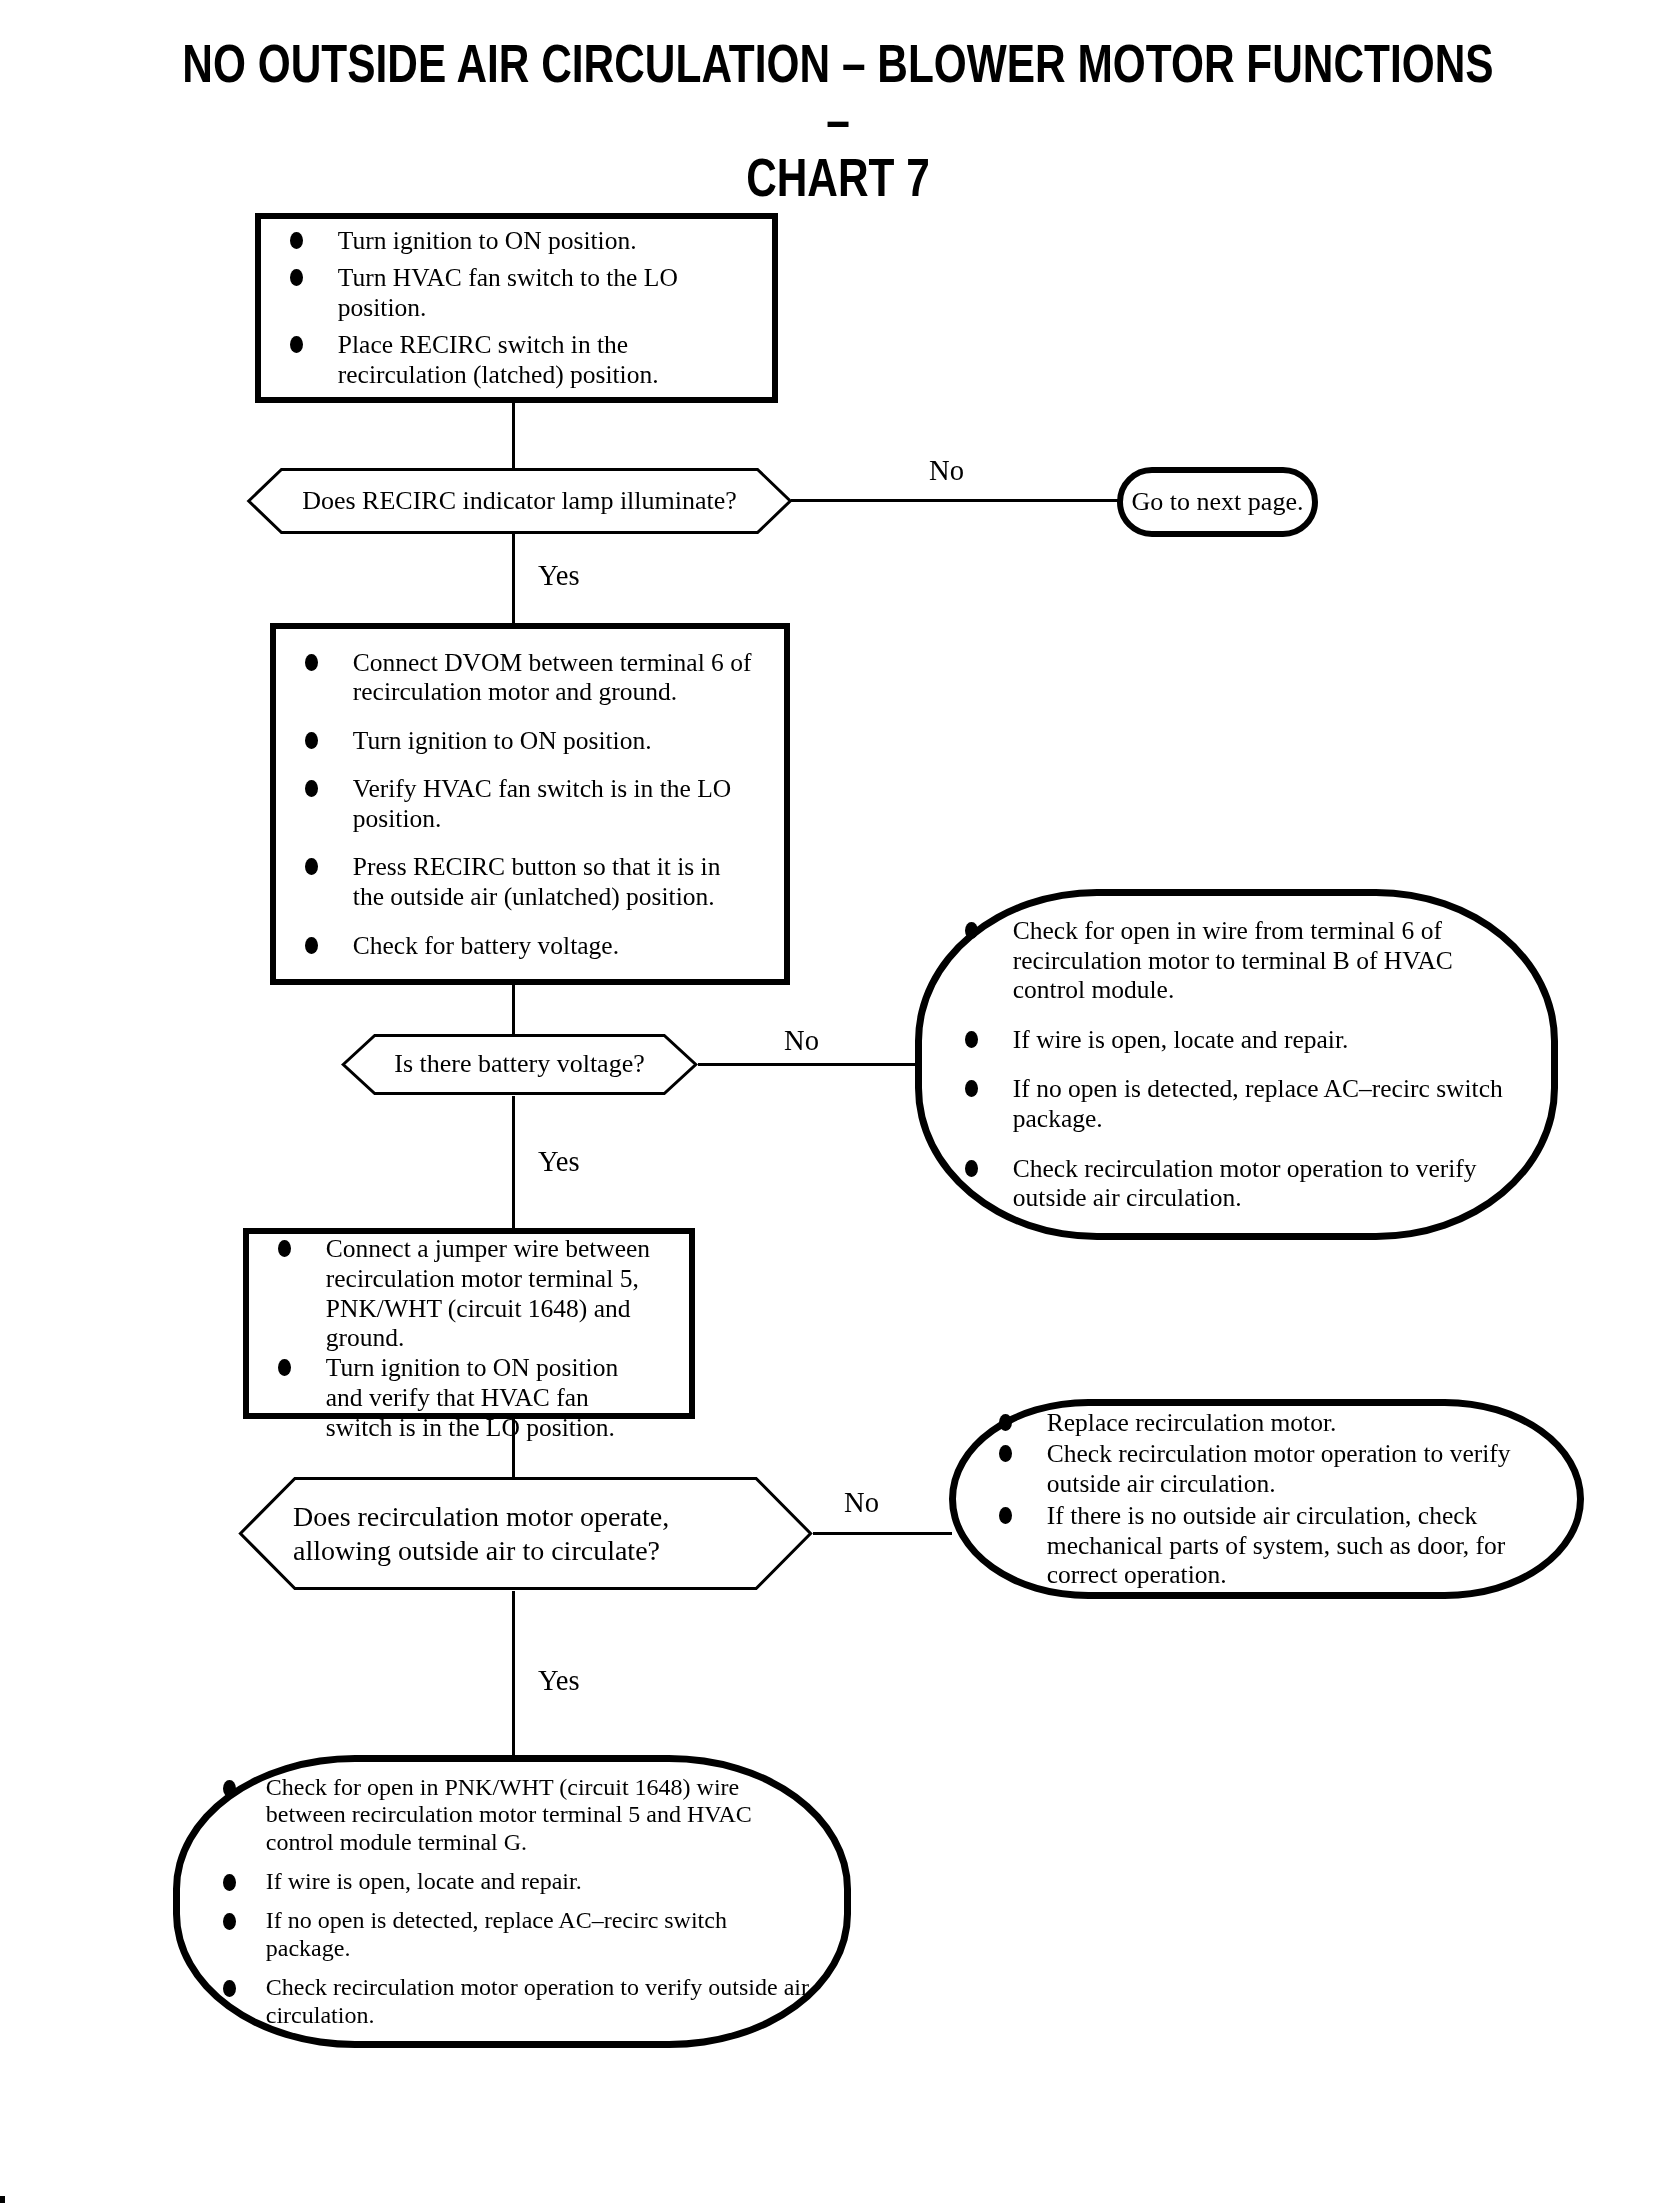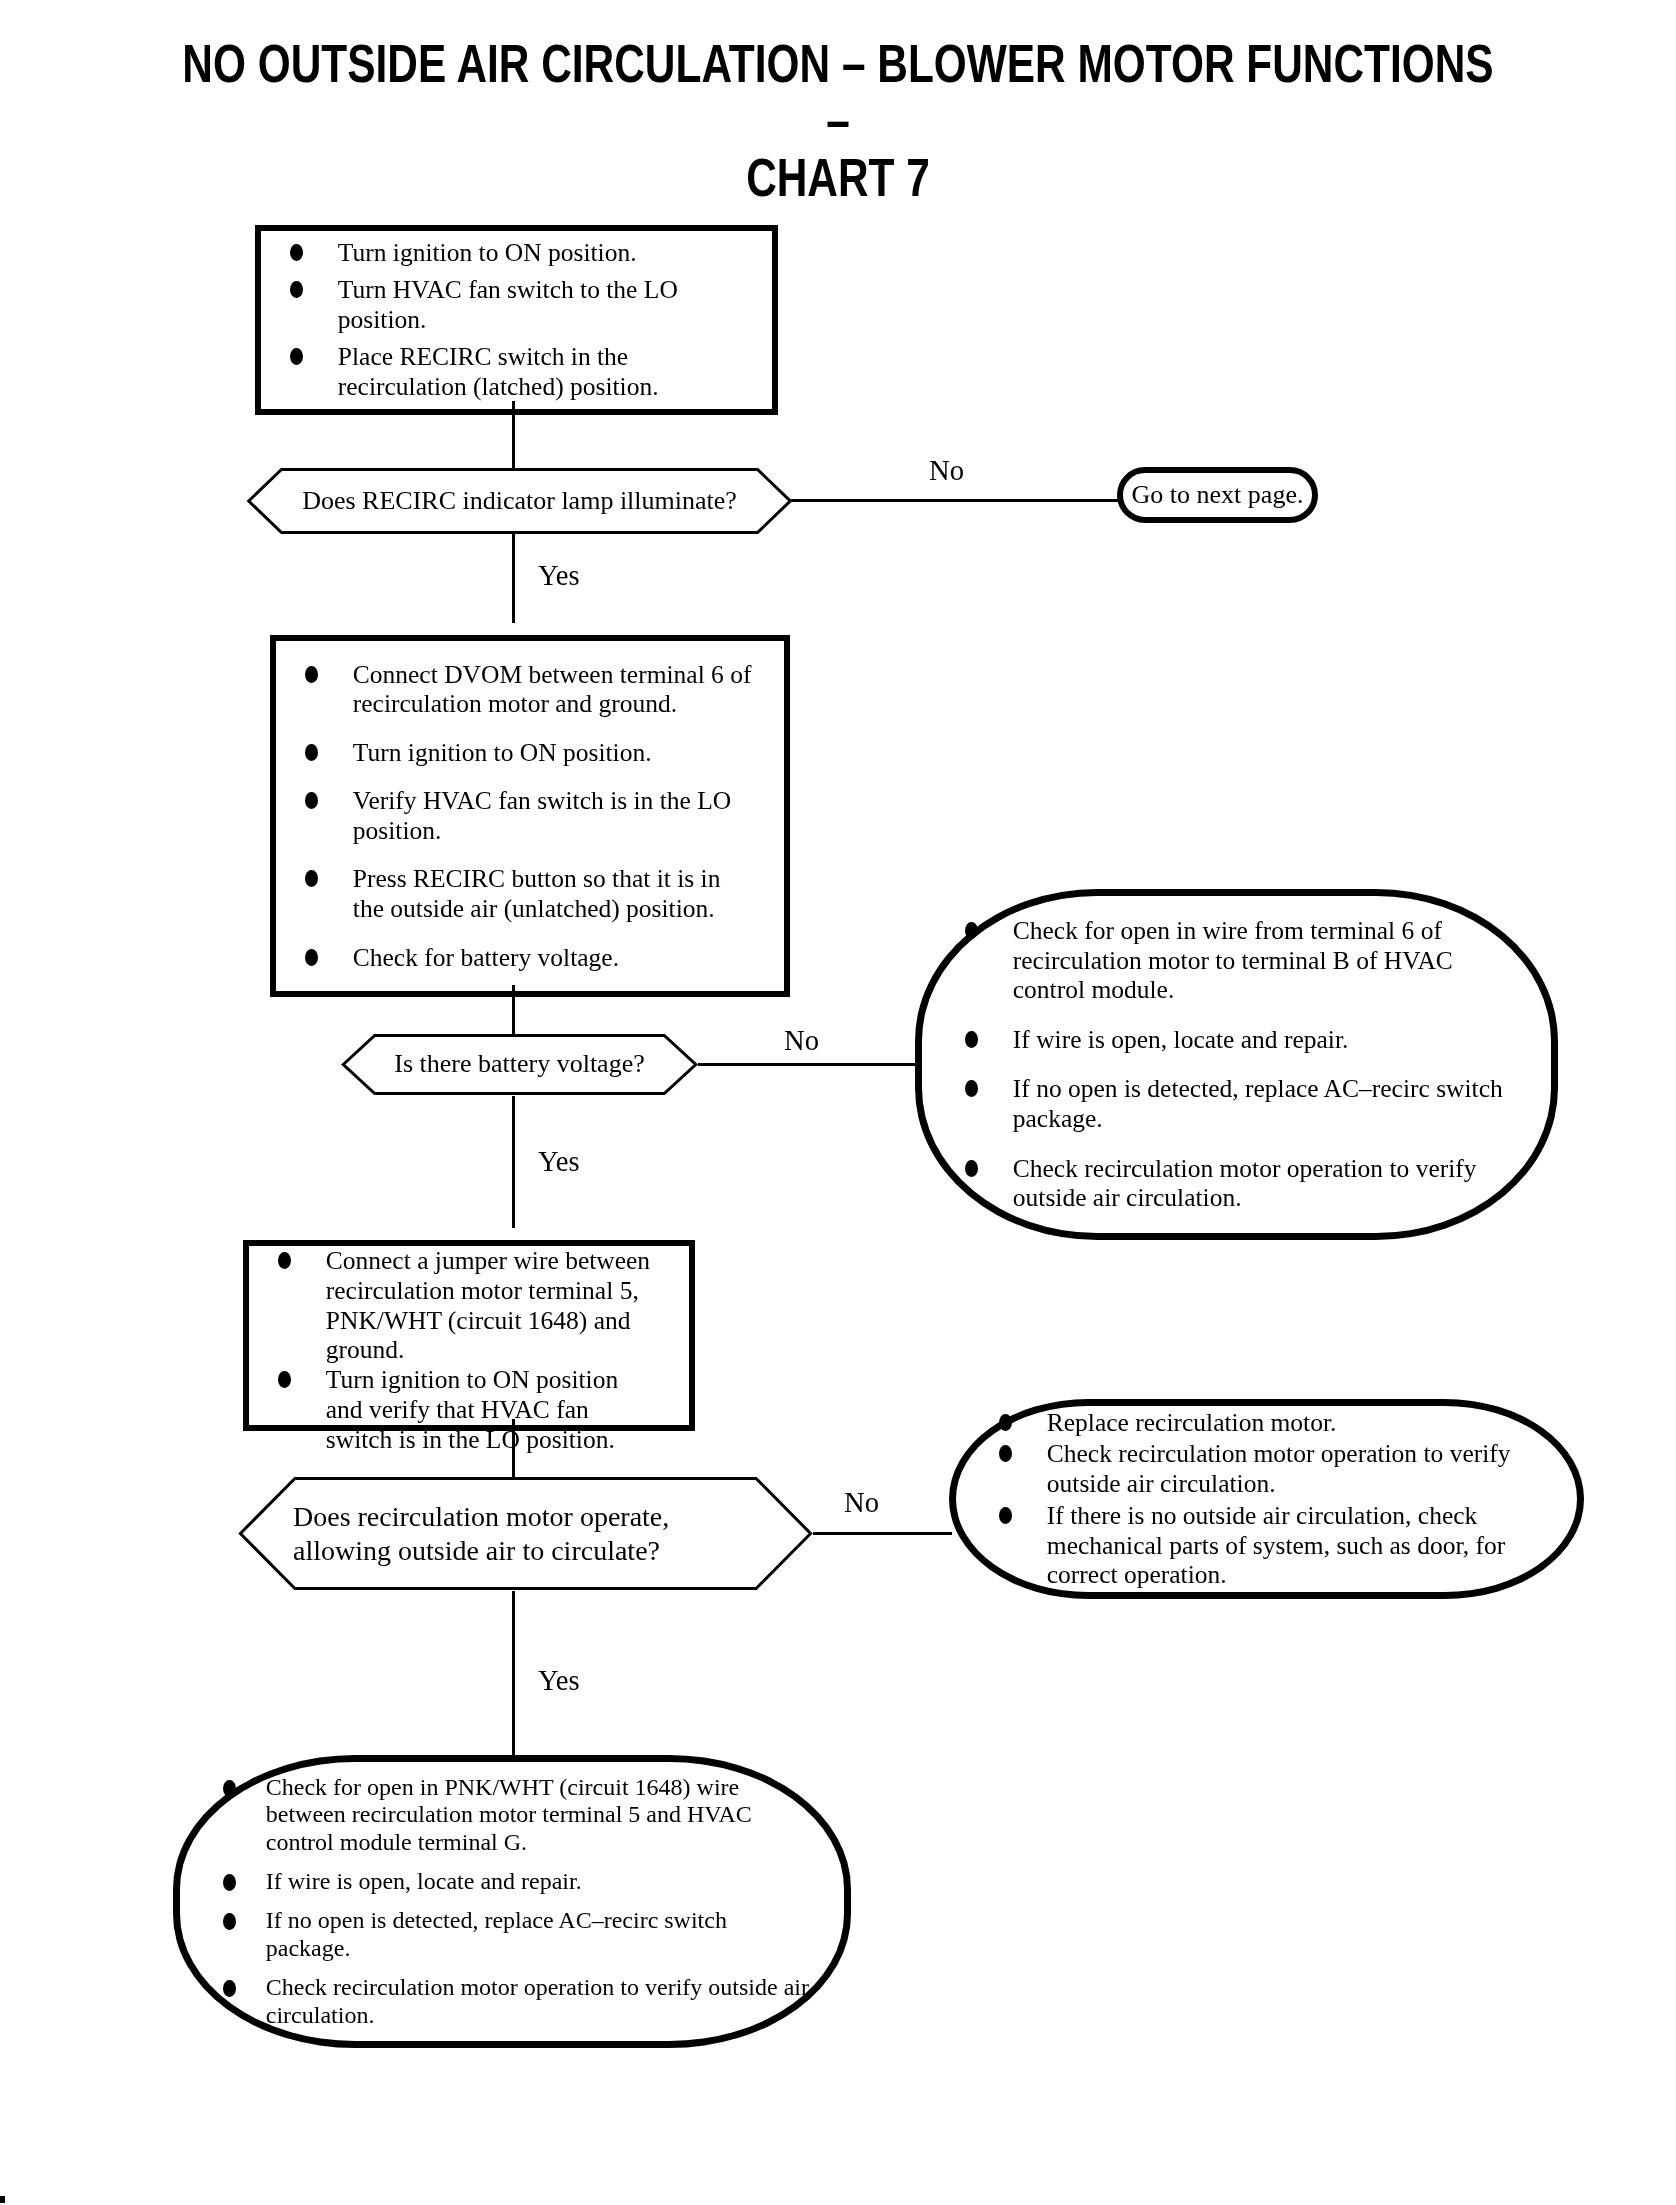--- a/index.html
+++ b/index.html
@@ -33,21 +33,20 @@
 
   .pbox {
     position: absolute;
     box-sizing: border-box;
     border: 6px solid #000;
     background: #fff;
     display: flex;
     flex-direction: column;
     justify-content: space-evenly;
     padding: 0 32px 0 29px;
-    margin-top: 12px;
   }
 
   .term {
     position: absolute;
     box-sizing: border-box;
     border: 7.3px solid #000;
     background: #fff;
     display: flex;
     flex-direction: column;
     justify-content: space-evenly;
@@ -128,21 +127,21 @@
   <div class="hexwrap" style="left:246px; top:467px; width:547px; height:68px;">
     <svg width="547" height="68" viewBox="0 0 900 112">
       <polygon points="4,56 58,4 842,4 896,56 842,108 58,108" fill="#ffffff" stroke="#000000" stroke-width="5"></polygon>
     </svg>
     <div class="hextext">Does RECIRC indicator lamp illuminate?</div>
   </div>
 
   <div class="hline" style="left:791px; top:499px; width:327px;"></div>
   <div class="label" style="left:929px; top:457px;">No</div>
 
-  <div class="stadium" style="left:1117px; top:467px; width:201px; height:56px;">
+  <div class="stadium" style="left:1117px; top:467px; width:201px; height:70px;">
     <span>Go to next page.</span>
   </div>
 
   <div class="vline" style="left:512px; top:534px; height:89px;"></div>
   <div class="label" style="left:538px; top:562px;">Yes</div>
 
   <div class="pbox" style="left:270px; top:623px; width:520px; height:362px;">
     <div class="bullet">
       <span class="dot"></span>
       <div class="btxt">Connect DVOM between terminal 6 of recirculation motor and ground.</div>

